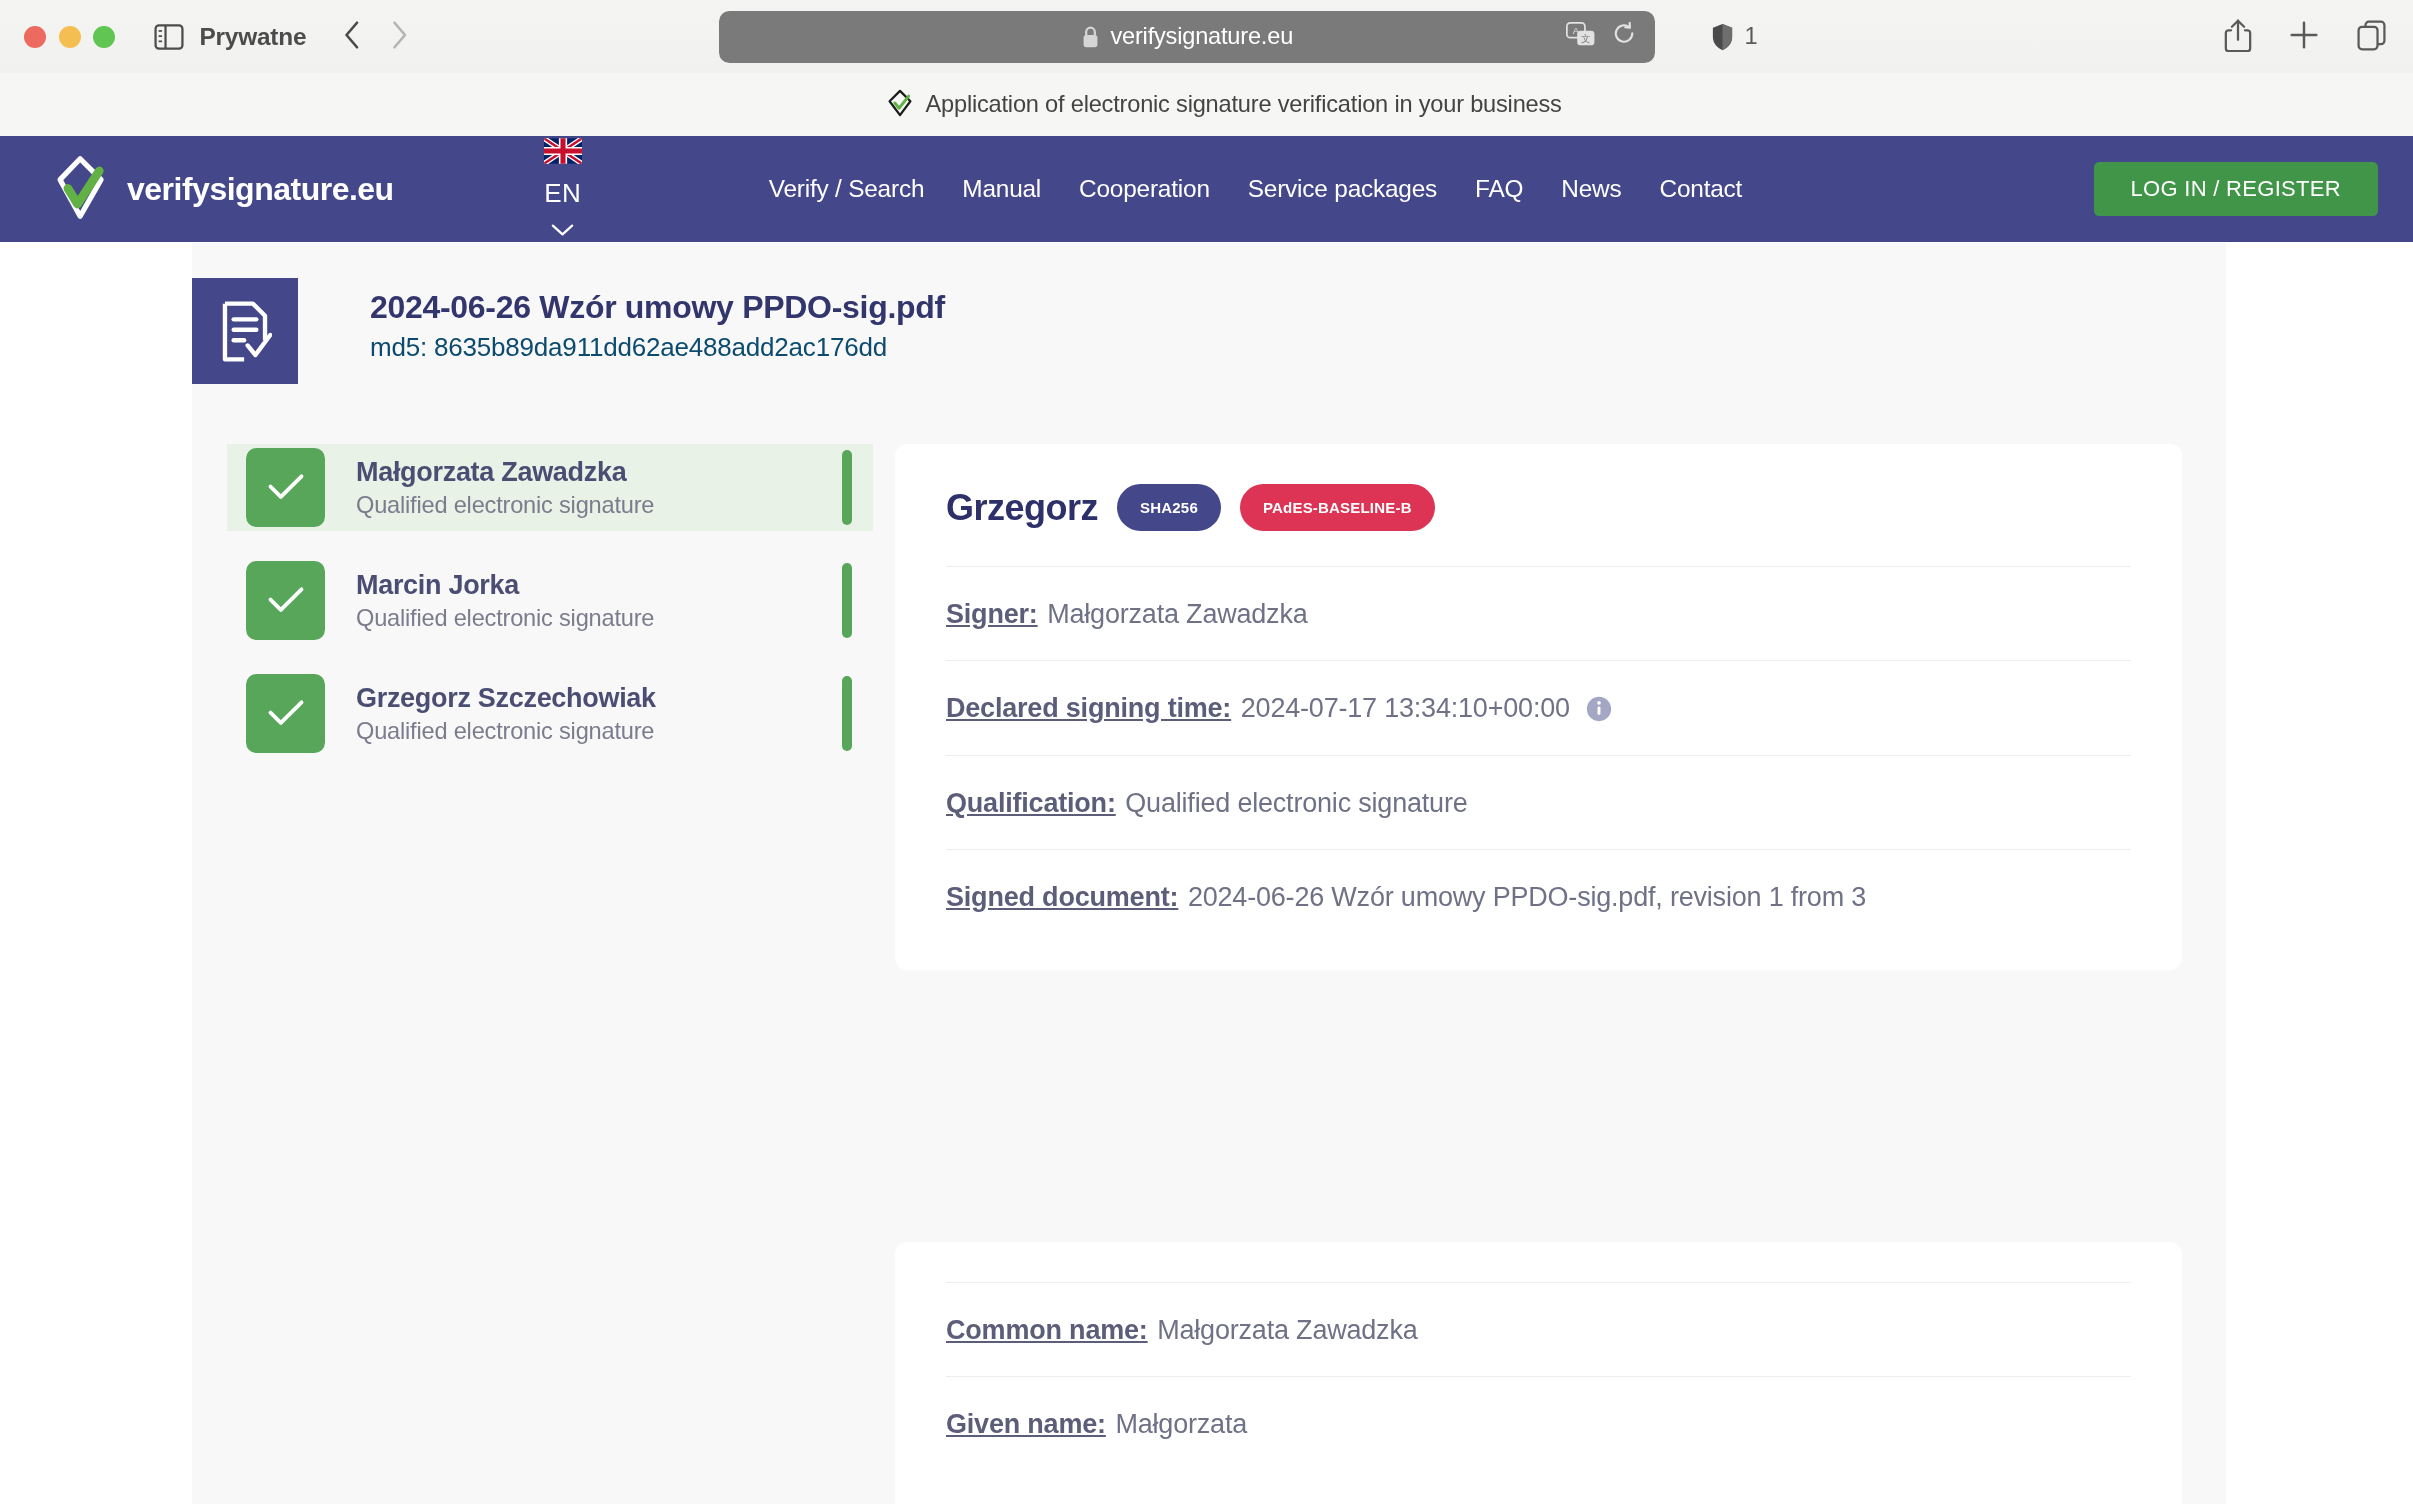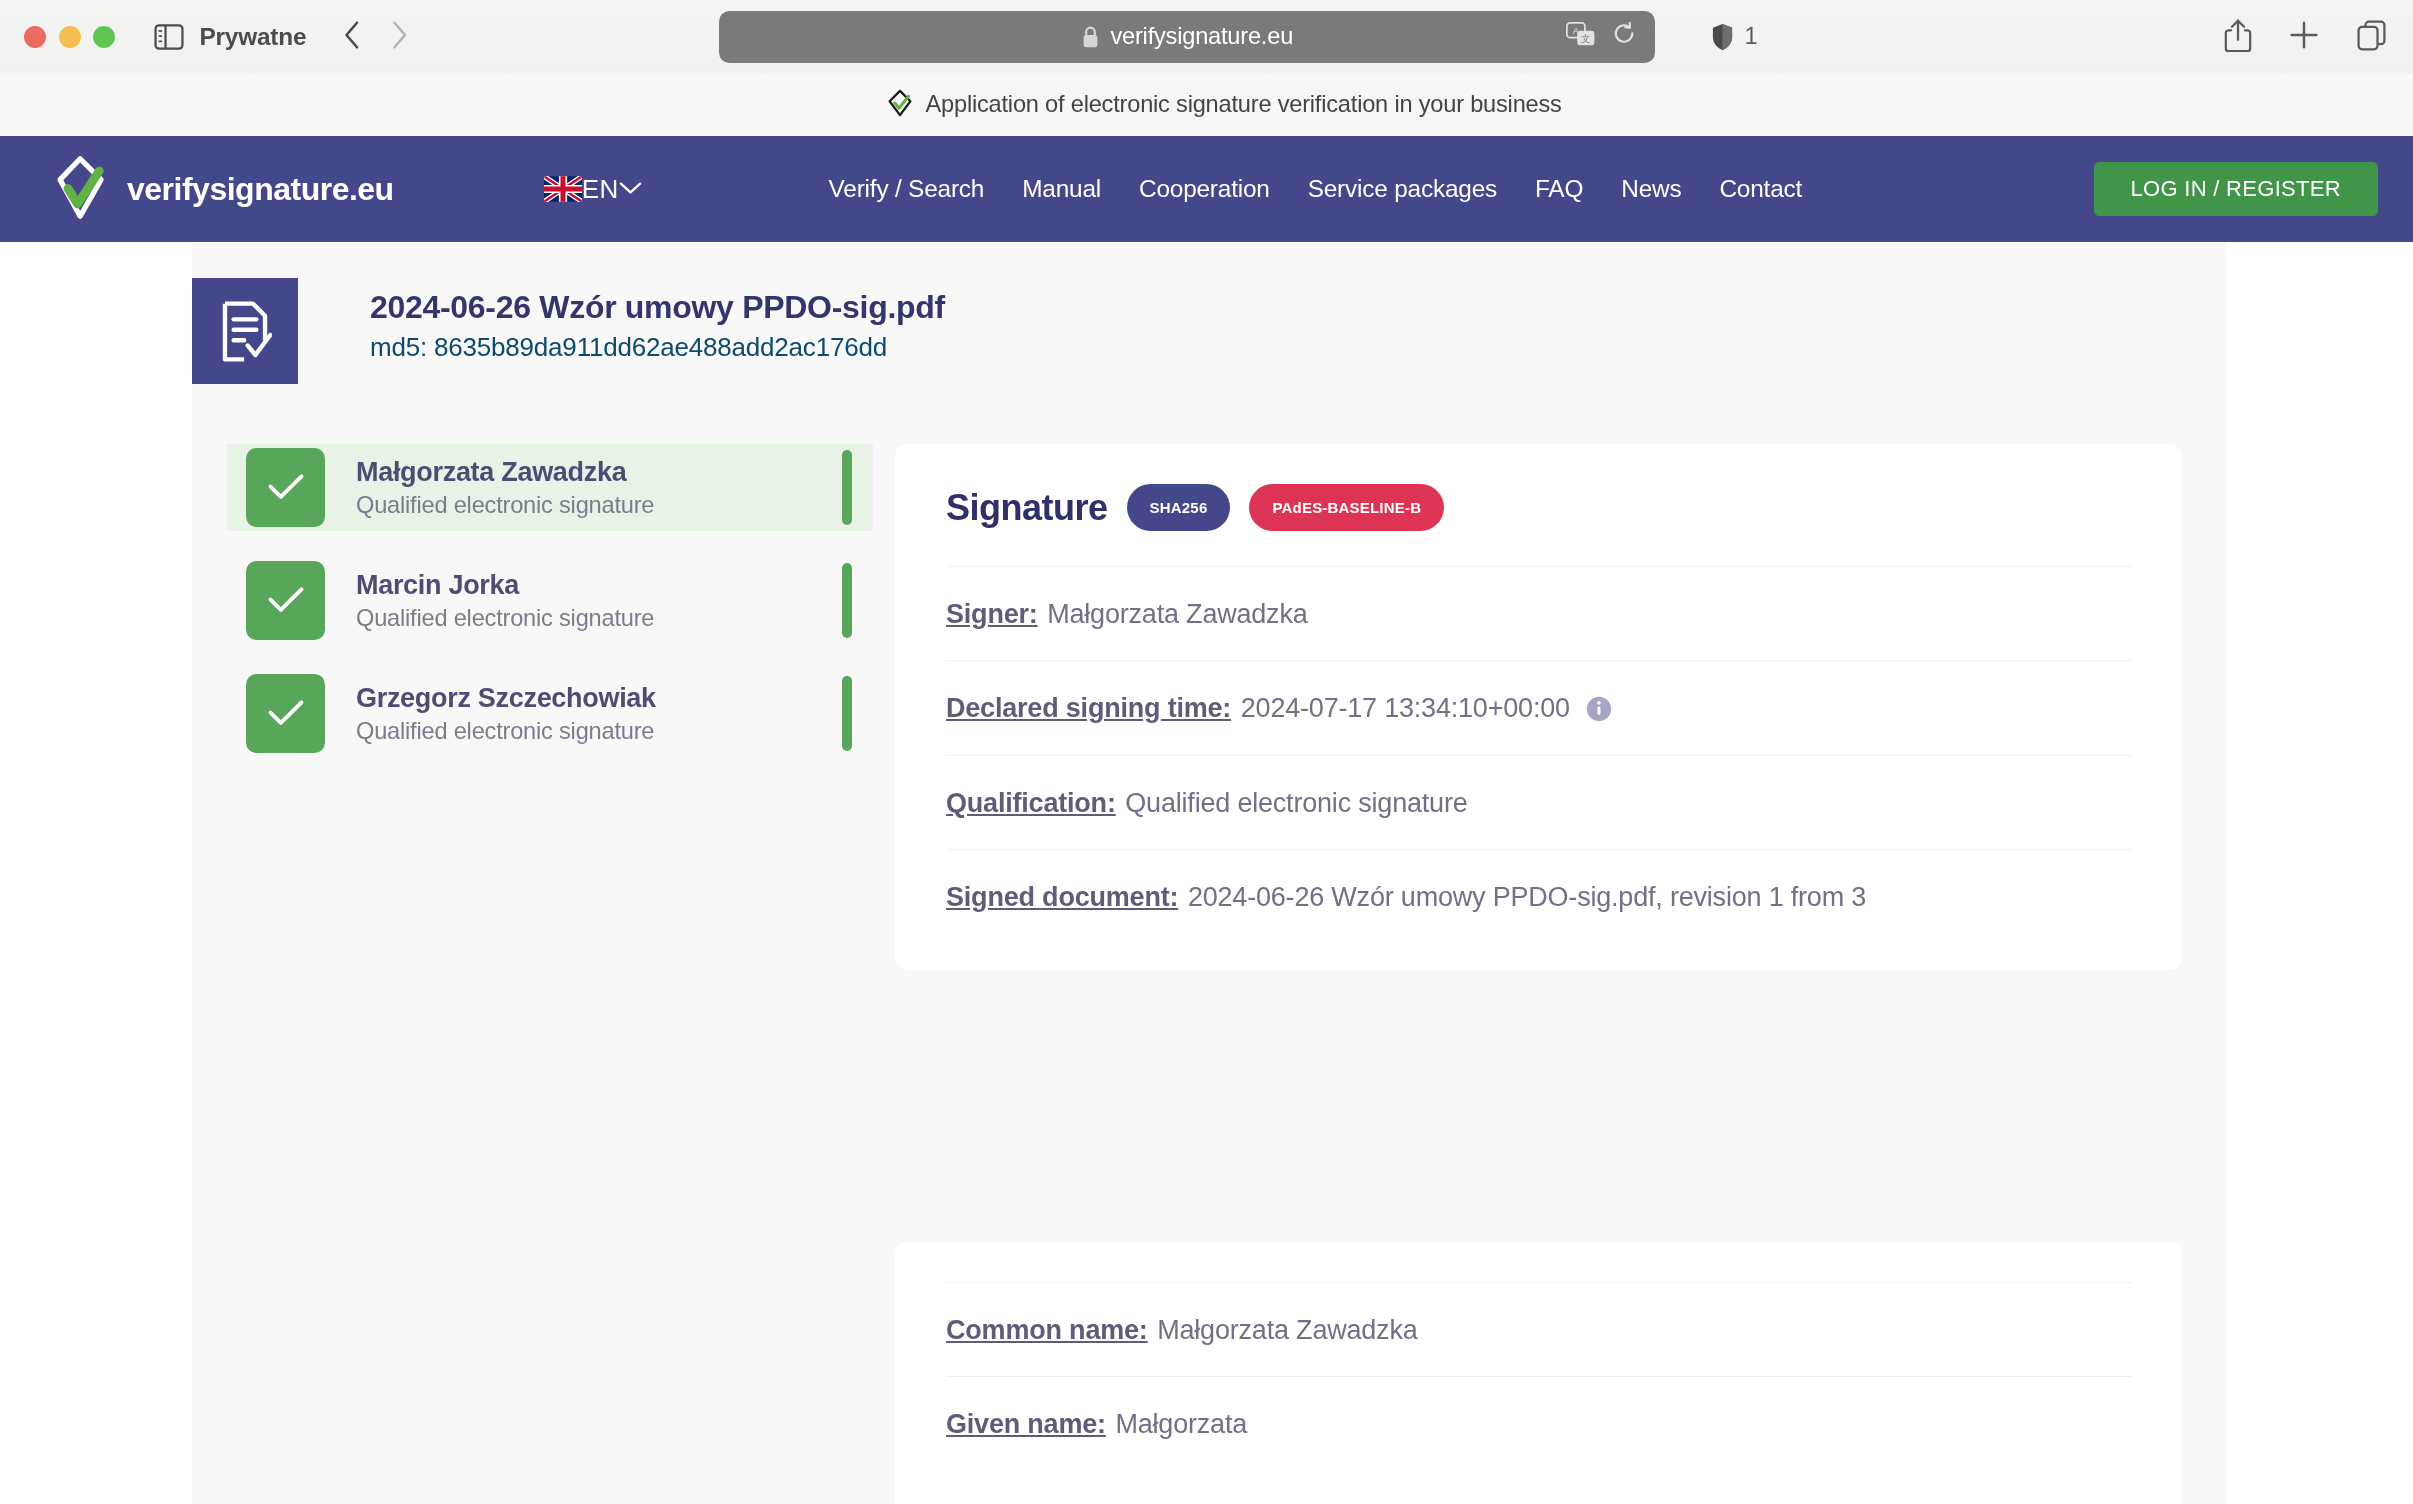--- a/index.html
+++ b/index.html
@@ -140,22 +140,24 @@
   }
   .brand-name {
     color: #ffffff;
     font-size: 32px;
     font-weight: bold;
     letter-spacing: -0.5px;
   }
   .lang-switch {
     display: flex;
     align-items: center;
+    gap: 14px;
     margin-left: 150px;
     cursor: pointer;
+    flex-direction: column;
   }
   .flag {
     width: 38px; height: 26px;
     border-radius: 2.6px;
     overflow: hidden;
     display: block;
   }
   .lang-code { color: #ffffff; font-size: 26px; letter-spacing: 0.4px; }
   .main-nav {
     display: flex;
@@ -555,21 +557,21 @@
         <div class="signer-info">
           <div class="signer-name">Grzegorz Szczechowiak</div>
           <div class="signer-type">Qualified electronic signature</div>
         </div>
         <div class="signer-bar"></div>
       </div>
     </div>
 
     <div class="card signature-card">
       <div class="card-title-row">
-        <span class="card-title">Signature</span>
+        <span class="card-title">Grzegorz</span>
         <span class="badge sha">SHA256</span>
         <span class="badge pades">PAdES-BASELINE-B</span>
       </div>
 
       <div class="detail-row">
         <span class="detail-label">Signer:</span>
         <span class="detail-value">Małgorzata Zawadzka</span>
       </div>
 
       <div class="detail-row">

